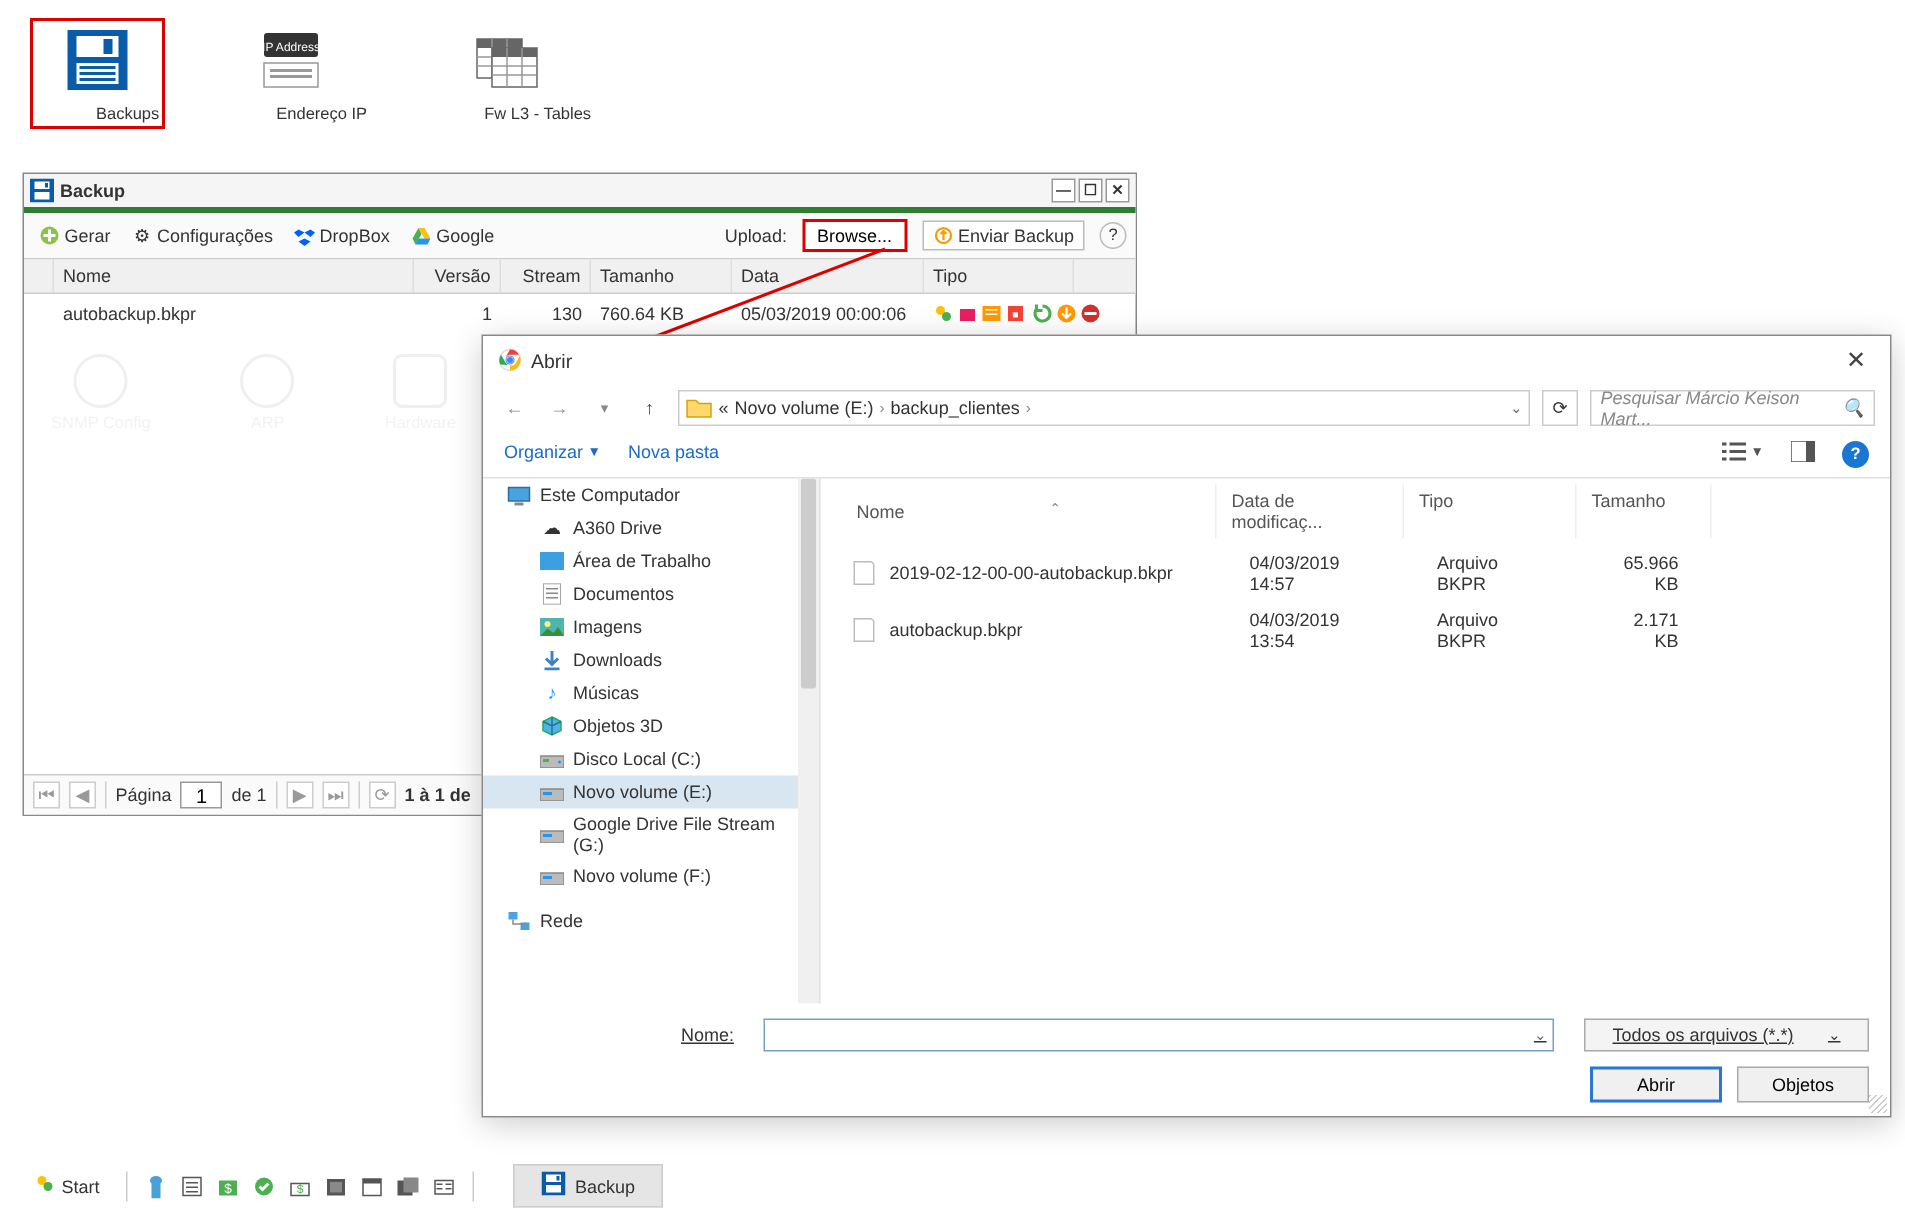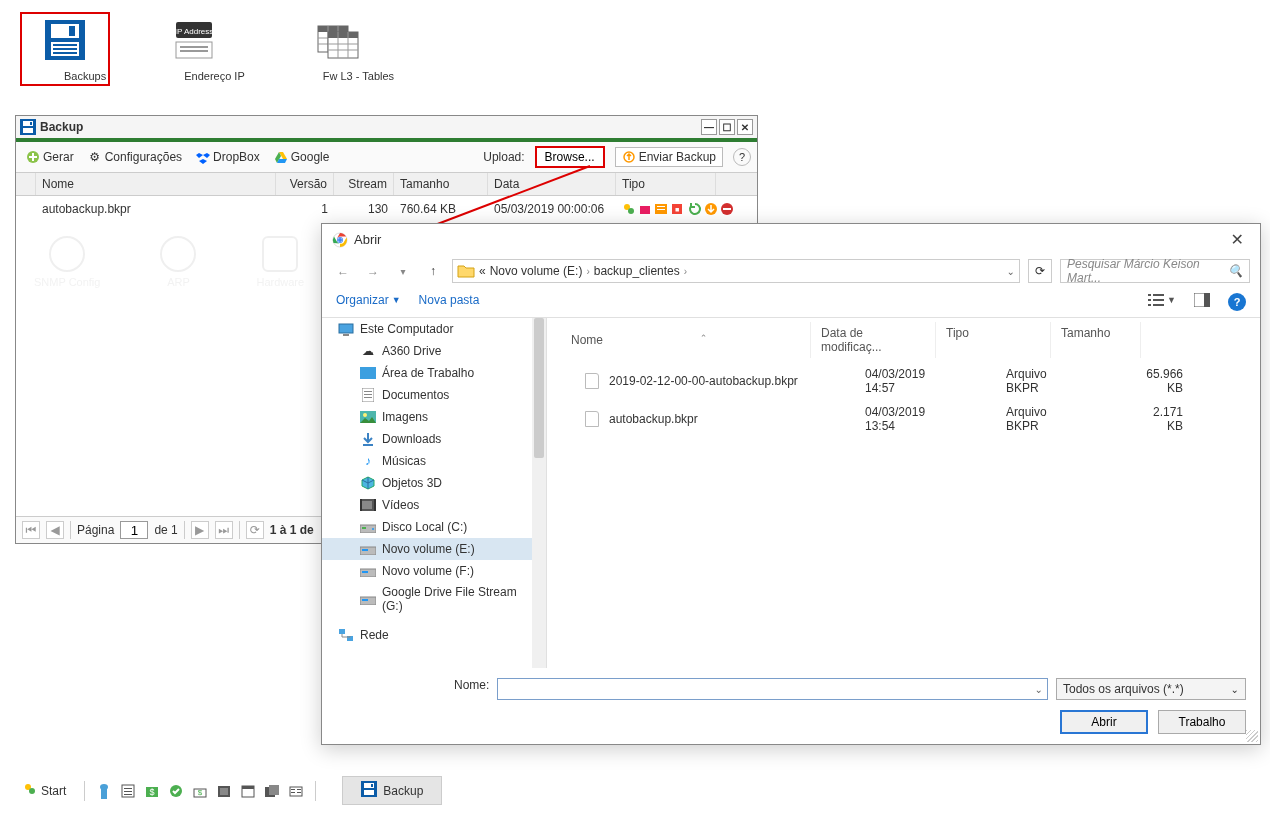--- a/index.html
+++ b/index.html
@@ -89,30 +89,30 @@
 
 .fd-files { flex: 1; }
 .fh { display: flex; padding: 4px 0; font-size: 12px; color: #555; }
 .fh .fcol { padding: 4px 10px; border-right: 1px solid #eee; }
 .fcol-name { width: 264px; display: flex; align-items: center; gap: 4px; }
 .fcol-date { width: 125px; }
 .fcol-type { width: 115px; }
 .fcol-size { width: 90px; text-align: right; }
 .fh .sort-arrow { margin: 0 auto; color: #888; font-size: 9px; position: relative; top: -2px; }
 .frow { display: flex; font-size: 12px; padding: 2px 0; align-items: center; }
-.frow .fcol { padding: 3px 22px; margin-left: 16px; }
+.frow .fcol { padding: 3px 22px; }
 .file-icon { width: 14px; height: 16px; border: 1px solid #bbb; border-top-right-radius: 3px; display: inline-block; margin-right: 6px; position: relative; }
 
 .fd-bottom { padding: 10px 14px; }
-.name-row { display: flex; align-items: flex-start; gap: 8px; margin-bottom: 10px; }
+.name-row { display: flex; align-items: center; gap: 20px; margin-bottom: 10px; text-decoration: underline; }
 .name-row label { font-size: 12px; }
 .name-input { flex: 1; height: 22px; border: 1px solid #7a9ecb; padding: 0 4px; display: flex; align-items: center; }
 .name-input input { border: none; outline: none; width: 100%; font-size: 12px; }
 .name-input .dd { color: #666; cursor: pointer; font-size: 10px; }
-.filter-select { width: 190px; height: 22px; border: 1px solid #aaa; background: #f4f4f4; display: flex; align-items: center; justify-content: space-between; padding: 0 6px; font-size: 12px; cursor: pointer; }
+.filter-select { width: 190px; height: 22px; border: 1px solid #aaa; background: #f4f4f4; display: flex; align-items: center; justify-content: space-between; padding: 0 18px; font-size: 12px; cursor: pointer; }
 .btn-row { display: flex; justify-content: flex-end; gap: 10px; }
 .dlg-btn { width: 88px; height: 24px; border: 1px solid #aaa; background: #f0f0f0; cursor: pointer; font-size: 12px; }
 .dlg-btn.primary { border: 2px solid #2976d4; }
 .resize-grip { position: absolute; right: 2px; bottom: 2px; width: 12px; height: 12px; background: repeating-linear-gradient(135deg,#ccc,#ccc 1px,transparent 1px,transparent 3px); }
 
 
 .arrow-line { position: absolute; left: 400px; top: 164px; width: 200px; height: 80px; pointer-events: none; }
 
 
 .taskbar { position: absolute; bottom: 8px; left: 15px; right: 15px; display: flex; align-items: center; gap: 6px; }
@@ -457,31 +457,20 @@
             <svg width="14" height="14">
               <path d="M7 1l6 3v6l-6 3-6-3V4z" fill="#4db6e0" stroke="#2a6"></path>
               <path d="M7 1v12M1 4l6 3 6-3" stroke="#2a6fa0" fill="none"></path>
             </svg>
           </span>
           <span>Objetos 3D</span>
         </div>
       <div class="sb-item indent">
           <span class="sb-ico">
             <svg width="16" height="12">
-              <rect width="16" height="12" fill="#555"></rect>
-              <rect x="2" y="2" width="10" height="8" fill="#888"></rect>
-              <rect x="0" y="0" width="2" height="12" fill="#333"></rect>
-              <rect x="14" y="0" width="2" height="12" fill="#333"></rect>
-            </svg>
-          </span>
-          <span>Vídeos</span>
-        </div>
-      <div class="sb-item indent">
-          <span class="sb-ico">
-            <svg width="16" height="12">
               <rect y="4" width="16" height="8" fill="#bbb" stroke="#888"></rect>
               <rect x="2" y="6" width="4" height="2" fill="#4caf50"></rect>
               <circle cx="13" cy="8" r="1" fill="#2196f3"></circle>
             </svg>
           </span>
           <span>Disco Local (C:)</span>
         </div>
       <div class="sb-item indent selected">
           <span class="sb-ico">
             <svg width="16" height="12">
@@ -491,30 +480,30 @@
           </span>
           <span>Novo volume (E:)</span>
         </div>
       <div class="sb-item indent">
           <span class="sb-ico">
             <svg width="16" height="12">
               <rect y="4" width="16" height="8" fill="#bbb" stroke="#888"></rect>
               <rect x="2" y="6" width="6" height="2" fill="#2196f3"></rect>
             </svg>
           </span>
-          <span>Novo volume (F:)</span>
+          <span>Google Drive File Stream (G:)</span>
         </div>
       <div class="sb-item indent">
           <span class="sb-ico">
             <svg width="16" height="12">
               <rect y="4" width="16" height="8" fill="#bbb" stroke="#888"></rect>
               <rect x="2" y="6" width="6" height="2" fill="#2196f3"></rect>
             </svg>
           </span>
-          <span>Google Drive File Stream (G:)</span>
+          <span>Novo volume (F:)</span>
         </div>
       <div style="height:8px"></div>
       <div class="sb-item top">
           <span class="sb-ico">
             <svg width="16" height="14">
               <rect x="1" y="1" width="6" height="5" fill="#4aa3e0"></rect>
               <rect x="9" y="8" width="6" height="5" fill="#4aa3e0"></rect>
               <path d="M4 6v3h8V8" stroke="#888" fill="none"></path>
             </svg>
           </span>
@@ -564,21 +553,21 @@
         <input value="" style="">
         <span class="dd">⌄</span>
       </div>
       <div class="filter-select">
         <span>Todos os arquivos (*.*)</span>
         <span style="font-size:10px">⌄</span>
       </div>
     </div>
     <div class="btn-row">
       <button class="dlg-btn primary">Abrir</button>
-      <button class="dlg-btn">Trabalho</button>
+      <button class="dlg-btn">Objetos</button>
     </div>
   </div>
   <div class="resize-grip"></div>
 </div>
 
 <div class="taskbar">
   <span class="start-btn">
     <span><svg width="14" height="14">
           <circle cx="5" cy="5" r="3" fill="#ffc107"></circle>
           <circle cx="9" cy="9" r="3" fill="#4caf50"></circle>

